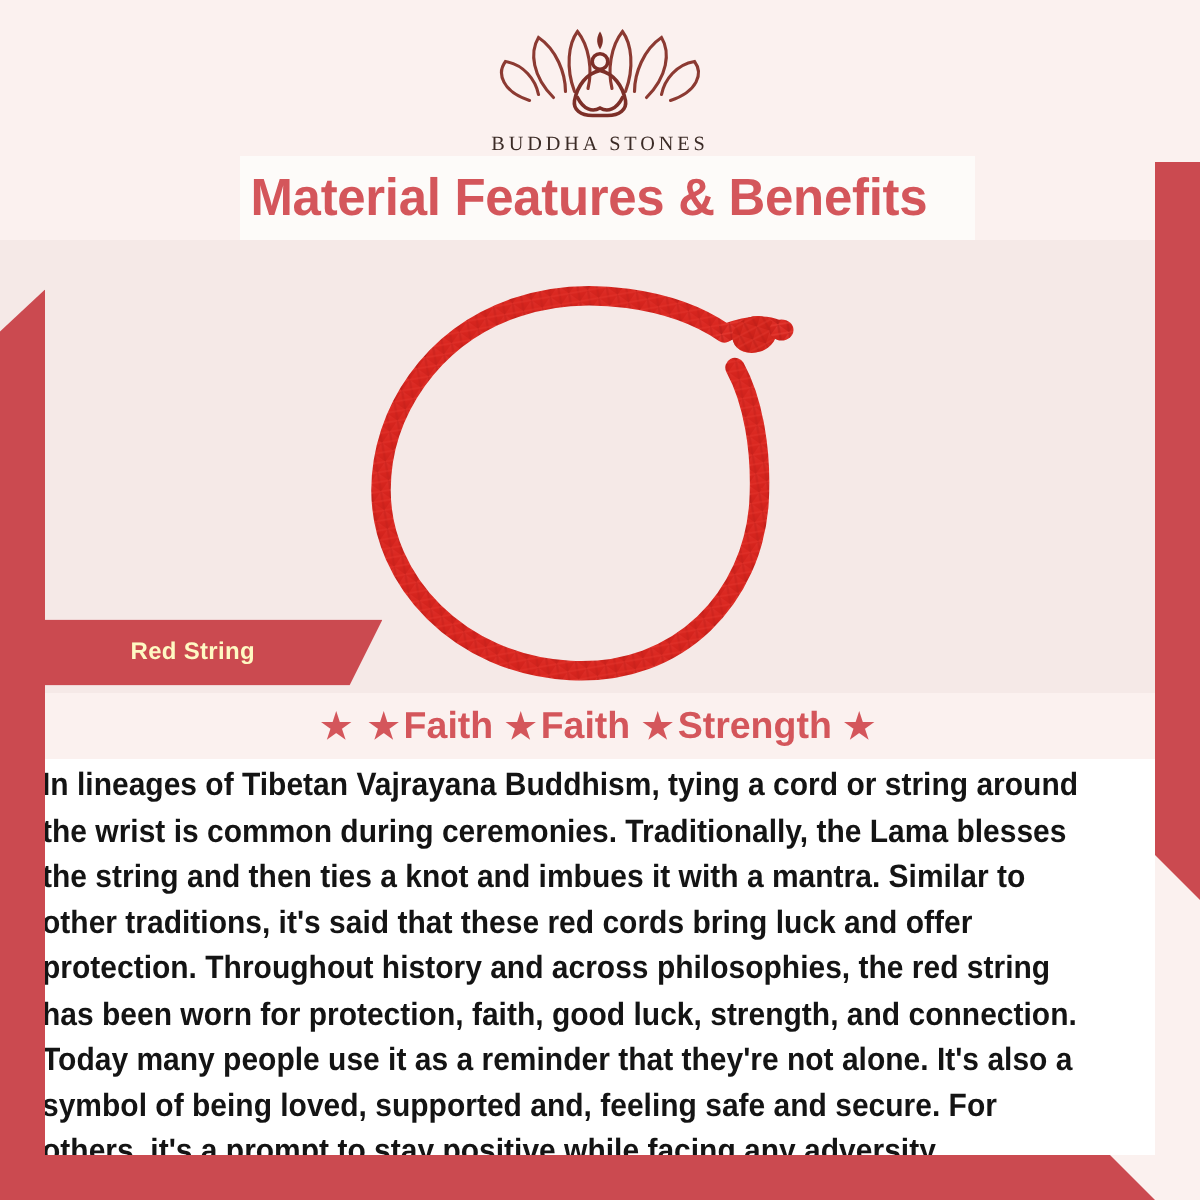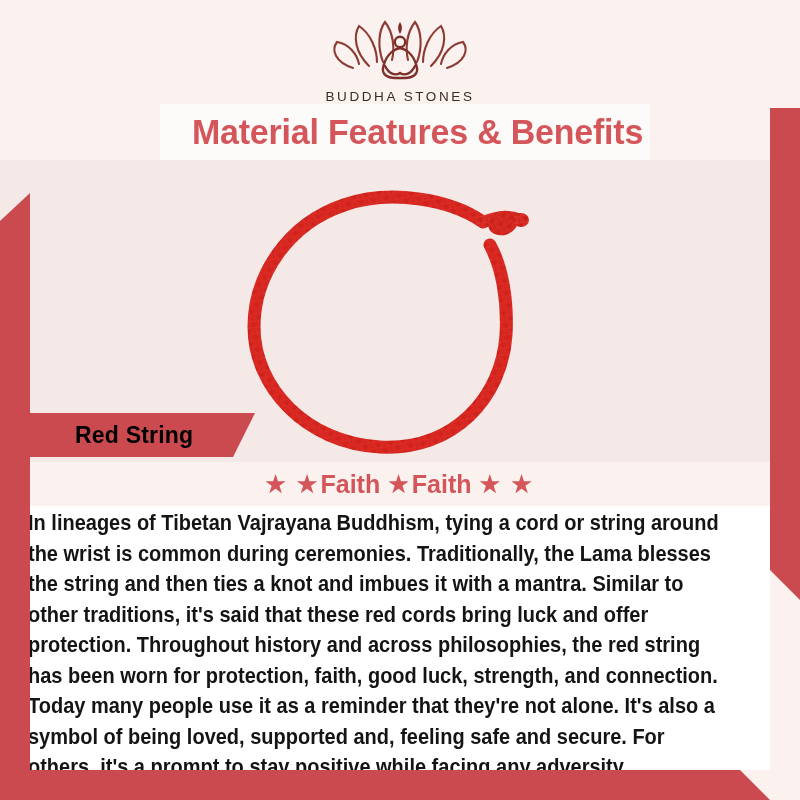--- a/index.html
+++ b/index.html
@@ -45,36 +45,36 @@
   
   .logo-area{
     position:absolute; top:0; left:0; width:800px; height:108px;
     background:#fbf1ef;
     display:flex; flex-direction:column;
     align-items:center; justify-content:flex-end;
     z-index:7;
   }
   .logo-mark{ width:150px; height:72px; display:block;}
   .logo-word{
-    font-family:Liberation Sans, sans-serif;
+    font-family:Liberation Serif, serif;
     font-size:13.5px; letter-spacing:2.6px;
     color:#3b2b26; margin-top:1px; margin-bottom:4px;
     white-space:nowrap;
   }
   .logo-white-plate{
     position:absolute; top:0; left:160px; width:490px; height:160px;
     background:#fdfbf9; z-index:5;
   }
 
   
   .title-banner{
     position:absolute; top:104px; left:160px;
     width:490px; height:56px;
     background:#fdfbf9;
-    display:flex; align-items:center; justify-content:flex-end;
+    display:flex; align-items:center; justify-content:flex-start;
     z-index:8;
   }
   .title-text{
     color:#d4565b;
     font-size:35px;
     font-weight:bold;
     letter-spacing:-0.2px;
     white-space:nowrap;
     transform:scaleX(0.97);
   }
@@ -94,22 +94,22 @@
   
   .ribbon{
     position:absolute; top:413px; left:30px;
     width:225px; height:44px;
     background:#cb4a50;
     clip-path:polygon(0 0, 225px 0, 203px 44px, 0 44px);
     display:flex; align-items:center;
     z-index:9;
   }
   .ribbon-text{
-    color:#000000; font-size:23px; font-weight:bold;
-    margin-left:45px; letter-spacing:0.2px; white-space:nowrap;
+    color:#fef9c3; font-size:16px; font-weight:bold;
+    margin-left:57px; letter-spacing:0.2px; white-space:nowrap;
   }
 
   
   .benefits{
     position:absolute; top:462px; left:30px; width:740px; height:44px;
     background:#fbf1ef;
     display:flex; align-items:center; justify-content:center;
     z-index:9;
   }
   .benefit{
@@ -225,20 +225,21 @@
     <span class="benefit">
       <span class="star">★</span>
       <span>Faith</span>
     </span>
     <span class="benefit">
       <span class="star">★</span>
       <span>Faith</span>
     </span>
     <span class="benefit">
       <span class="star">★</span>
+      <span>Strength</span>
     </span>
     <span class="benefit">
       <span class="star">★</span>
     </span>
   </div>
 
   <div class="desc-plate"></div>
   <div class="desc-text">In lineages of Tibetan Vajrayana Buddhism, tying a cord or string around the wrist is common during ceremonies. Traditionally, the Lama blesses the string and then ties a knot and imbues it with a mantra. Similar to other traditions, it's said that these red cords bring luck and offer protection. Throughout history and across philosophies, the red string has been worn for protection, faith, good luck, strength, and connection. Today many people use it as a reminder that they're not alone. It's also a symbol of being loved, supported and, feeling safe and secure. For others, it's a prompt to stay positive while facing any adversity.</div>
 
   <div class="frame-top-right"></div>

